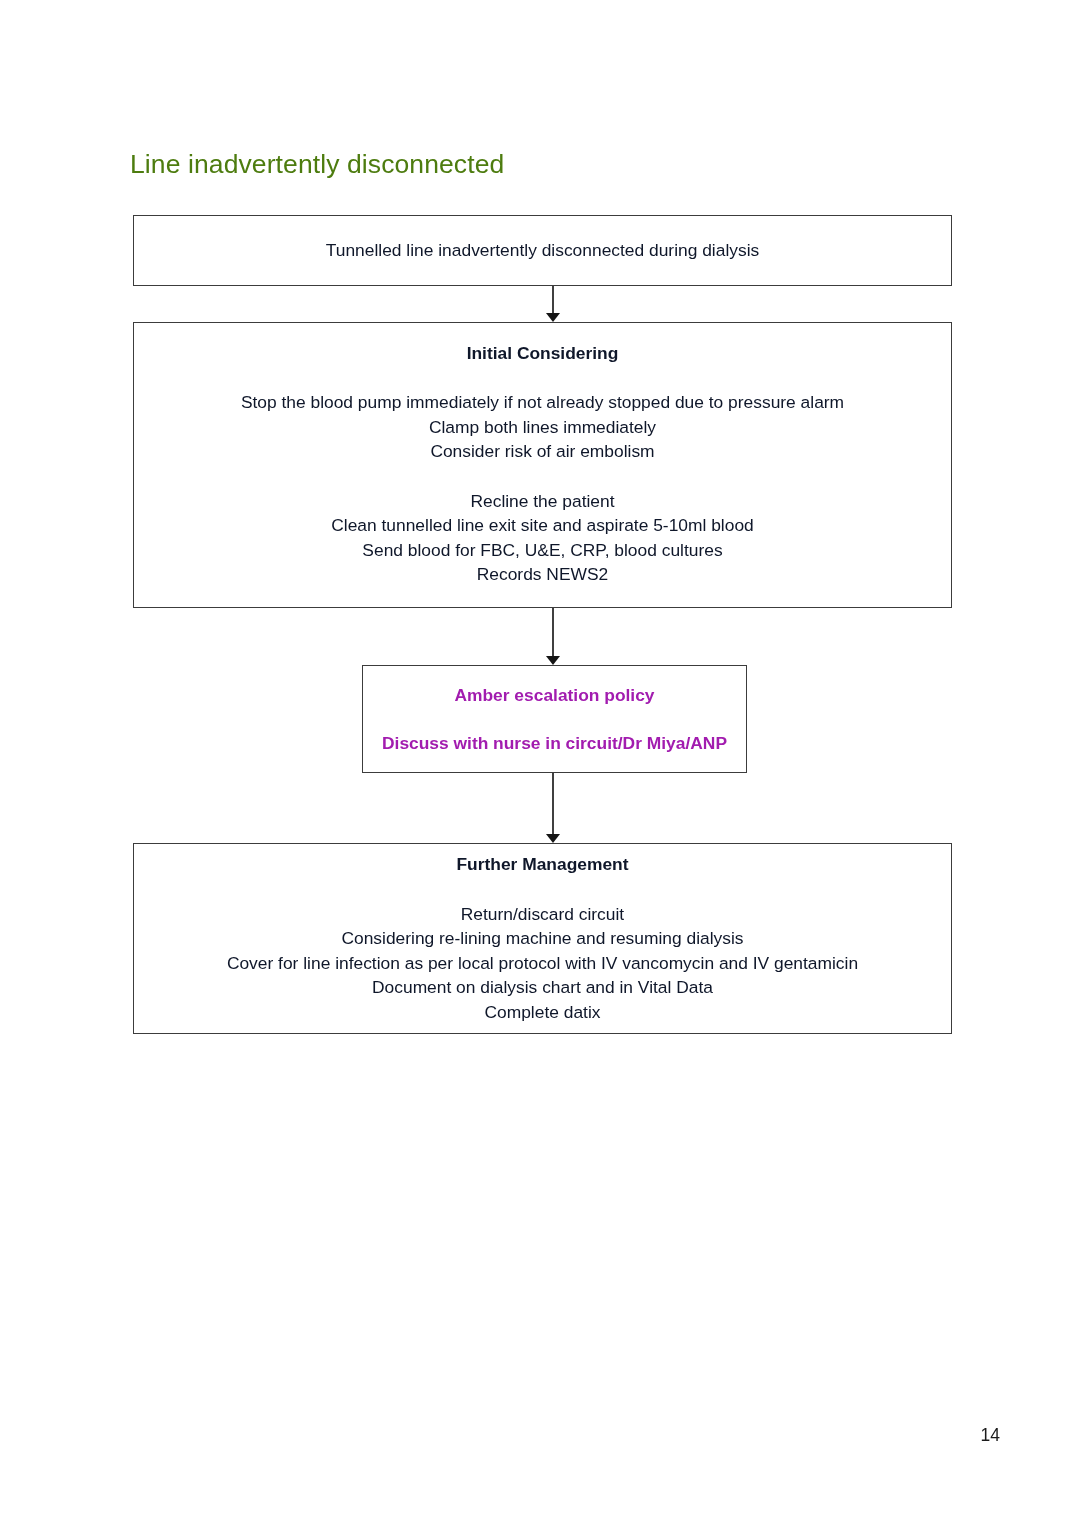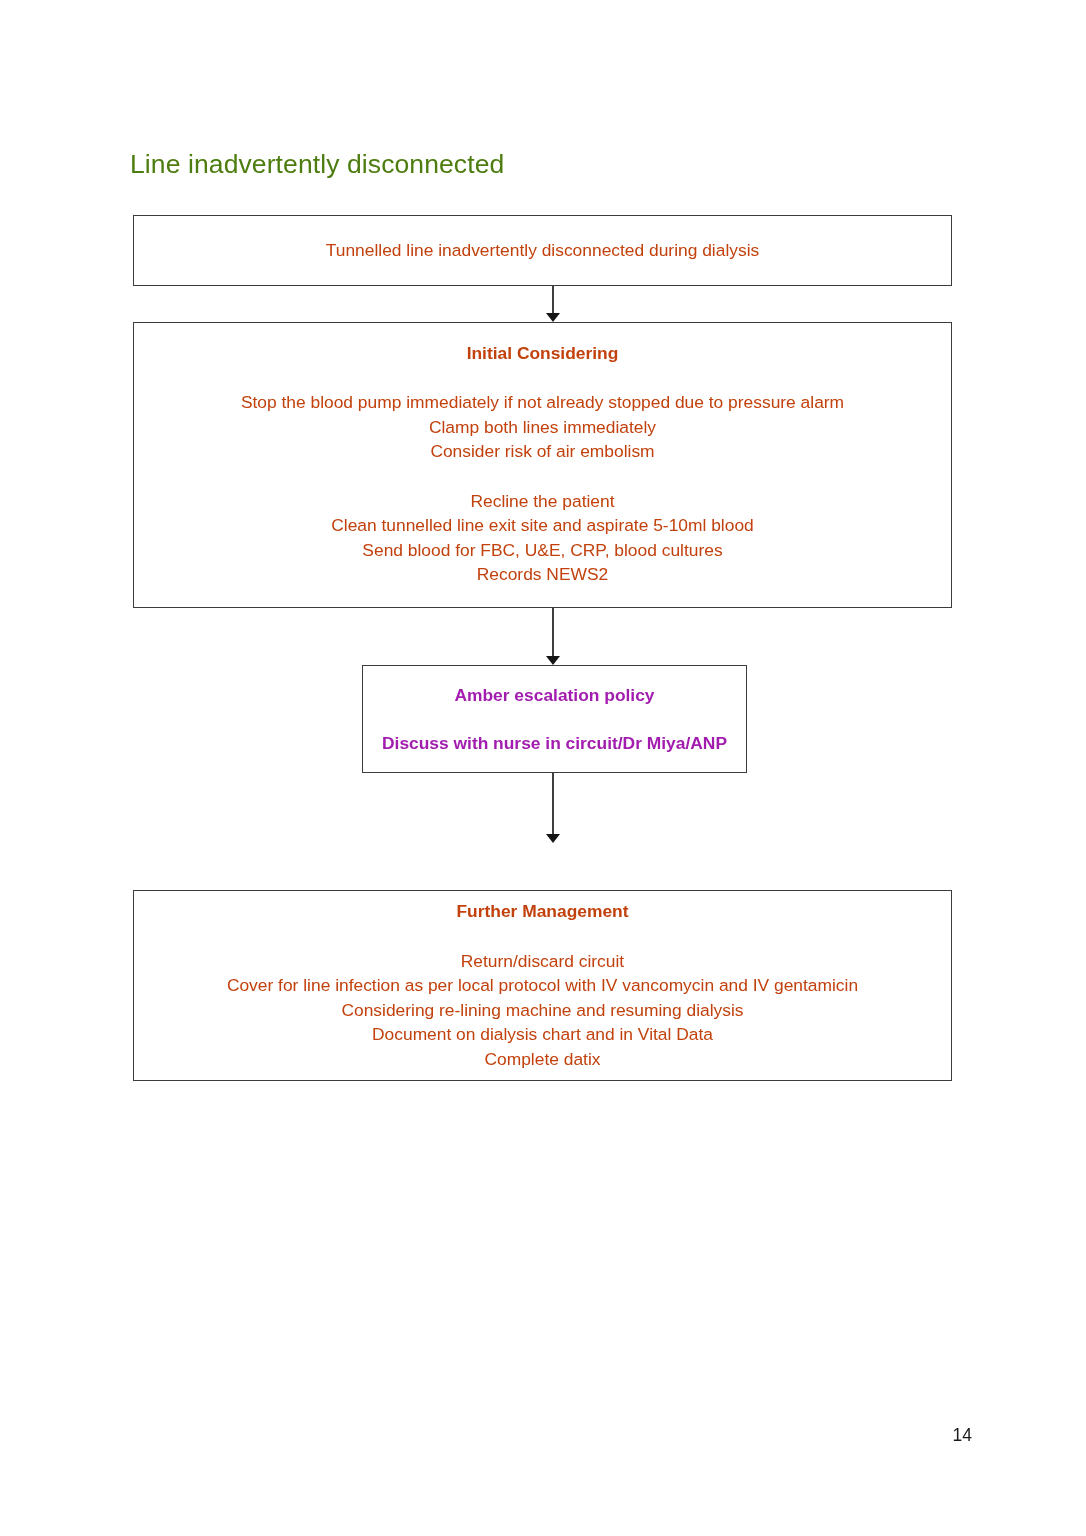--- a/index.html
+++ b/index.html
@@ -50,35 +50,35 @@
     display: flex;
     flex-direction: column;
     align-items: center;
     justify-content: center;
     text-align: center;
   }
 
   .node-line {
     font-size: 17.4px;
     line-height: 24.6px;
-    color: #c2410c;
+    color: #0f172a;
     white-space: nowrap;
   }
   .node-line.bold {
     font-weight: bold;
   }
   .node-line.spacer {
     height: 24.6px;
   }
 
   
   #node-start   { left: 133px; top: 215px;  width: 819px; height: 71px; }
   #node-initial { left: 133px; top: 322px;  width: 819px; height: 286px; }
   #node-amber   { left: 362px; top: 665px;  width: 385px; height: 108px; }
-  #node-further { left: 133px; top: 890px;  width: 819px; height: 191px; }
+  #node-further { left: 133px; top: 843px;  width: 819px; height: 191px; }
 
   #node-initial .stack { margin-top: -2px; }
 
   .amber-text {
     font-size: 17.4px;
     font-weight: bold;
     color: #a21caf;
     line-height: 24px;
     white-space: nowrap;
   }
@@ -108,21 +108,21 @@
   #conn-3 { top: 773px; height: 61px; }
   #arrow-3 { top: 834px; }
 
   
   .page-number {
     position: absolute;
     right: 0;
     left: 0;
     top: 1425px;
     text-align: right;
-    padding-right: 114px;
+    padding-right: 86px;
     font-size: 17.5px;
     color: #1b1b1b;
   }
 </style>
 </head>
 <body>
 
 <div class="page">
 
   <h1 class="page-title">Line inadvertently disconnected</h1>
@@ -165,22 +165,22 @@
     </div>
 
     <div class="connector" id="conn-3"></div>
     <div class="arrowhead" id="arrow-3"></div>
 
     <div class="node" id="node-further">
       <div class="stack">
         <div class="node-line bold">Further Management</div>
         <div class="node-line spacer"></div>
         <div class="node-line">Return/discard circuit</div>
+        <div class="node-line">Considering re-lining machine and resuming dialysis</div>
         <div class="node-line">Cover for line infection as per local protocol with IV vancomycin and IV gentamicin</div>
-        <div class="node-line">Considering re-lining machine and resuming dialysis</div>
         <div class="node-line">Document on dialysis chart and in Vital Data</div>
         <div class="node-line">Complete datix</div>
       </div>
     </div>
 
   </div>
 
   <div class="page-number">14</div>
 
 </div>

